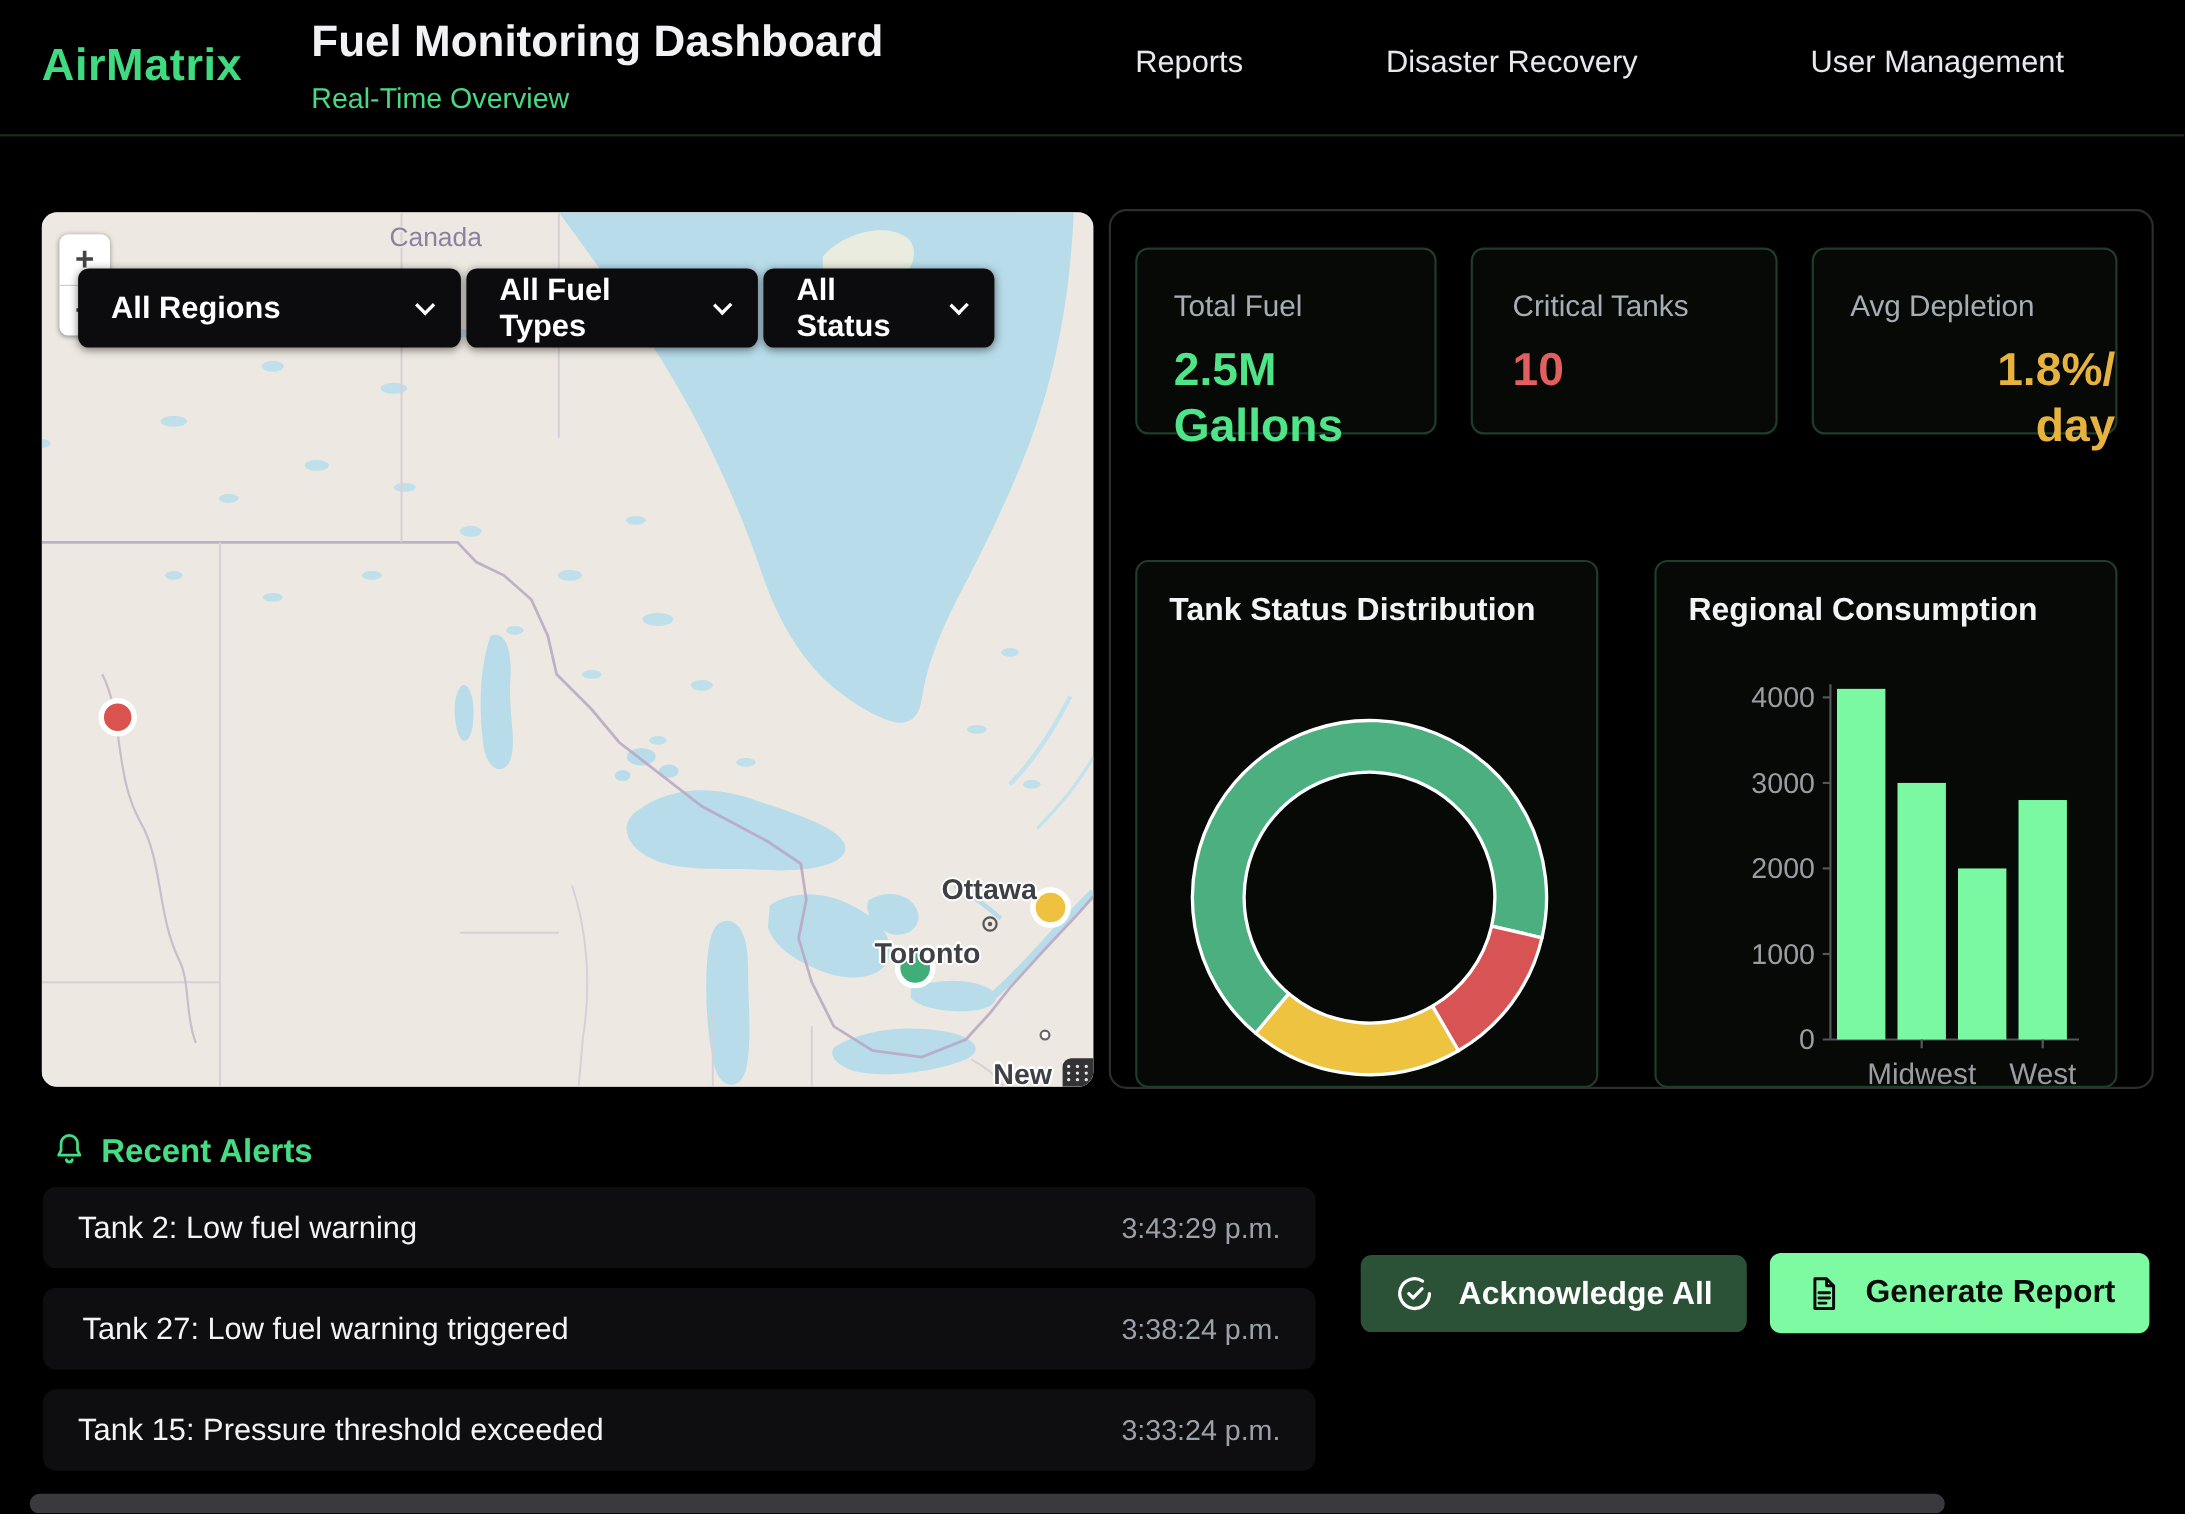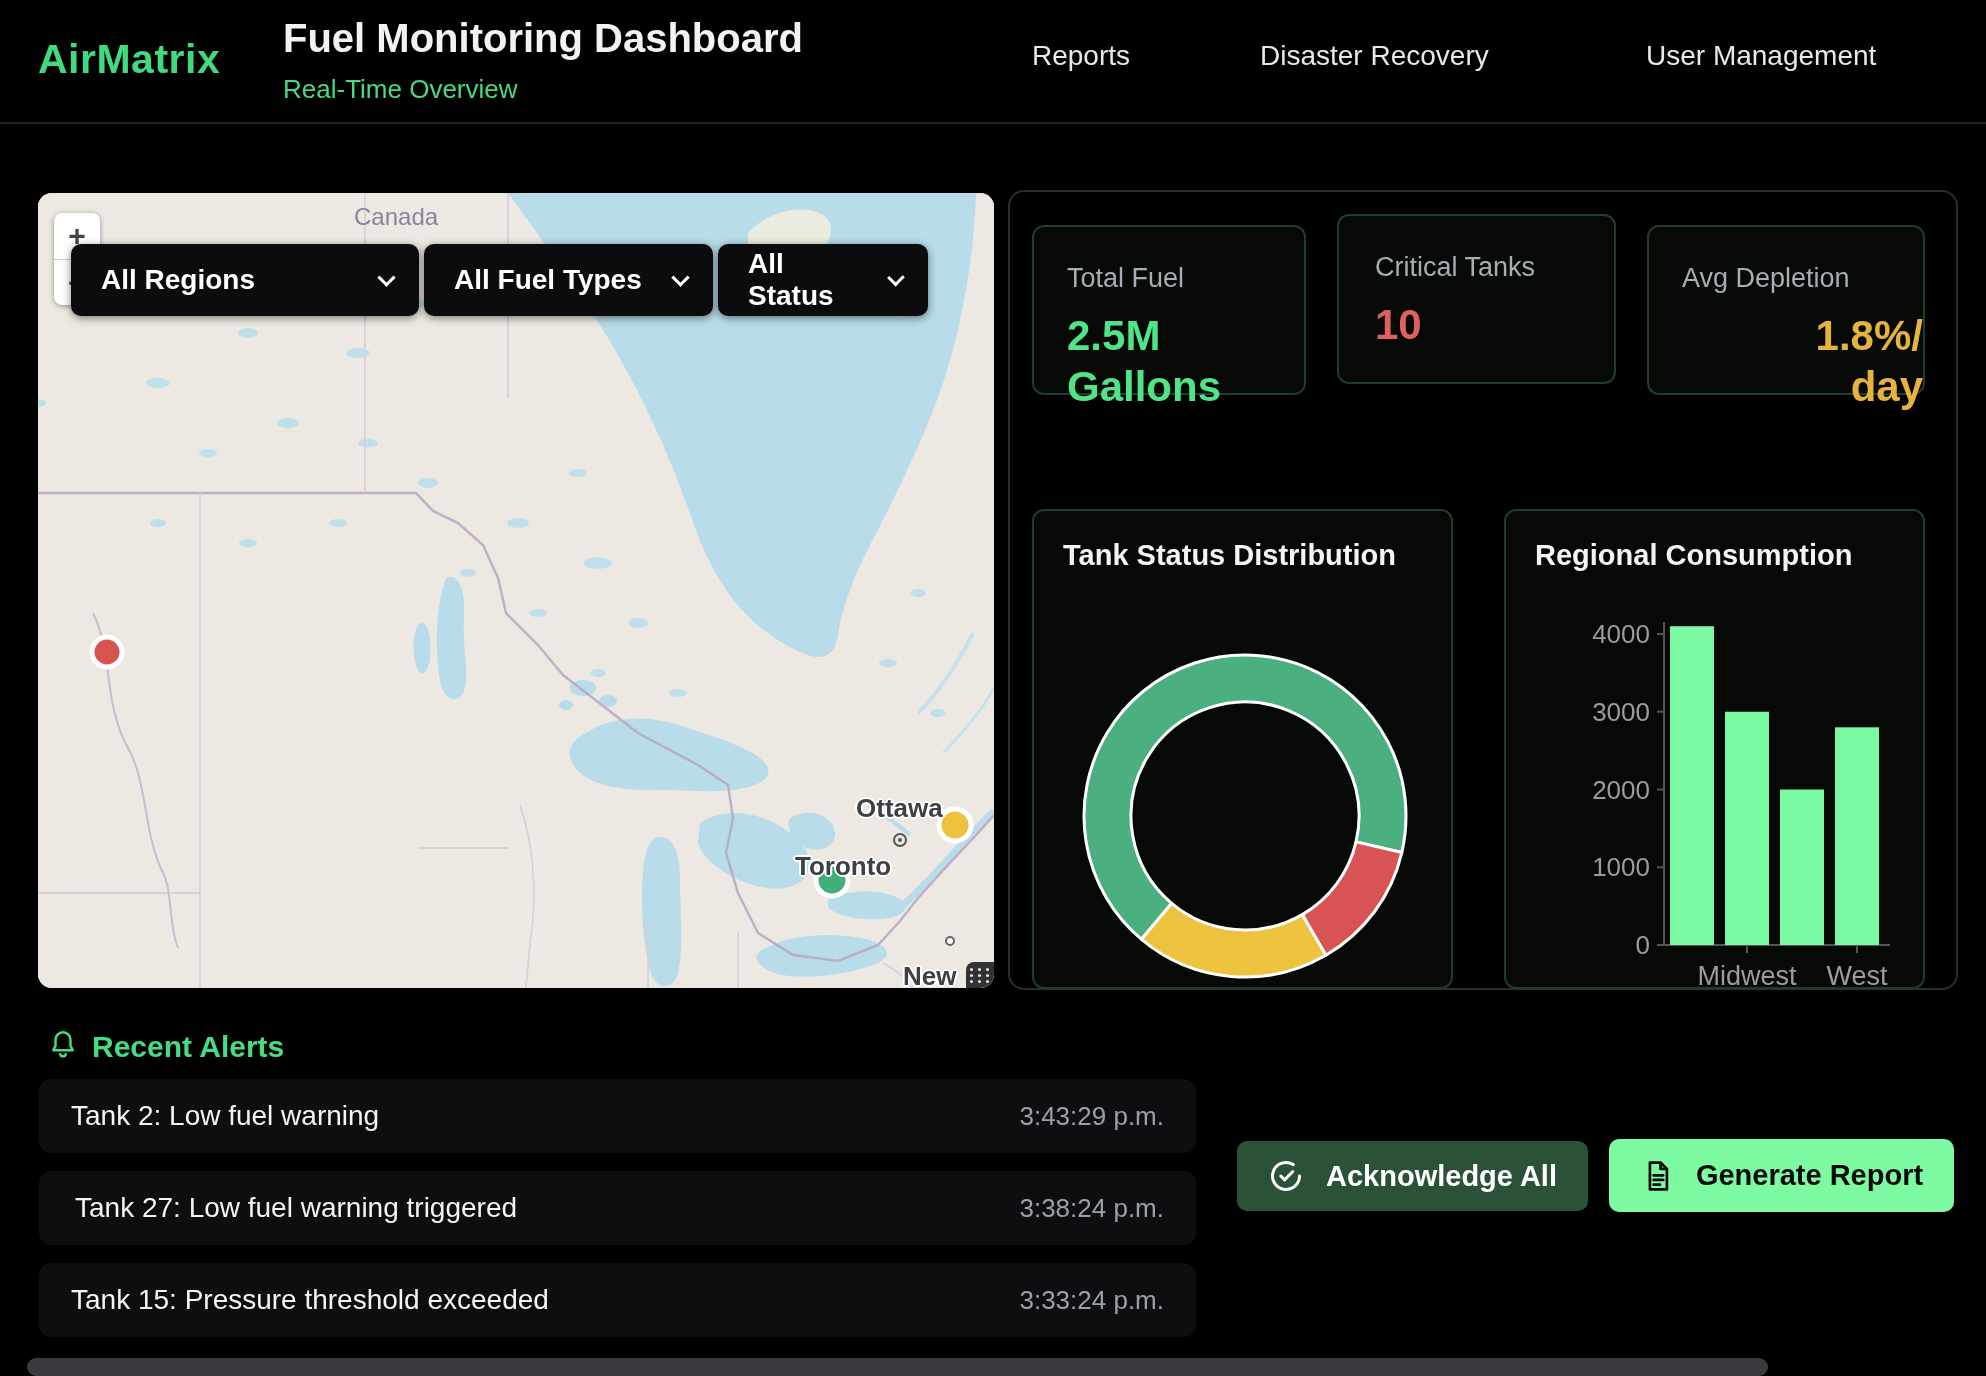--- a/index.html
+++ b/index.html
@@ -29,21 +29,21 @@
     box-shadow:0 1px 5px rgba(0,0,0,.4);z-index:2;}
   .zoom-ctl .zbtn{width:46px;height:46px;display:flex;align-items:center;justify-content:center;
     font-size:30px;font-weight:700;color:#444;cursor:pointer;}
   .zoom-ctl .zdiv{height:1px;background:#ccc;}
   .filter-bar{position:absolute;left:33px;top:51px;z-index:3;display:flex;gap:5px;}
   .pill{height:72px;background:#0c0c0e;border-radius:10px;display:flex;align-items:center;
     justify-content:space-between;padding:0 26px 0 30px;color:#fff;font-size:28px;font-weight:600;
     box-shadow:0 2px 8px rgba(0,0,0,.5);cursor:pointer;}
   .pill .chev{width:13px;height:13px;border-right:3px solid #fff;border-bottom:3px solid #fff;
     transform:rotate(45deg) translate(-2px,-2px);margin-left:28px;}
-  .pill-regions{width:348px;} .pill-fuel{width:289px;} .pill-status{width:210px;}
+  .pill-regions{width:348px;} .pill-fuel{width:265px;} .pill-status{width:210px;}
   .drag-handle{position:absolute;right:0;bottom:0;width:28px;height:26px;background:#333336;
     border-radius:8px 0 0 0;z-index:2;display:flex;align-items:center;justify-content:center;}
   .drag-handle .dots{display:grid;grid-template-columns:repeat(3,5px);grid-gap:3px;}
   .drag-handle .dots i{width:3px;height:3px;background:#e8e8e8;border-radius:50%;}
 
   
   .right-panel{position:absolute;left:1008px;top:190px;width:950px;height:800px;border:2px solid #2c2d2c;border-radius:16px;}
   .stat-card{position:absolute;top:35px;height:170px;background:#070907;border:2px solid #1e3d2a;border-radius:12px;padding:36px 0 0 33px;}
   .stat-1{left:24px;width:274px;} .stat-2{left:329px;width:279px;} .stat-3{left:639px;width:278px;}
   .stat-label{font-size:27px;color:#a7adb5;margin-bottom:16px;}
@@ -224,21 +224,21 @@
   </div>
 
   <div class="right-panel"></div>
 
   <div class="stat-card stat-1" style="left:1032px;top:225px;position:absolute;">
     <div class="stat-label">Total Fuel</div>
     <div class="stat-value stat-green">
       <span>2.5M</span><br><span>Gallons</span>
     </div>
   </div>
-  <div class="stat-card stat-2" style="left:1337px;top:214px;position:absolute;padding-left:36px;">
+  <div class="stat-card stat-2" style="left:1337px;top:225px;position:absolute;padding-left:36px;">
     <div class="stat-label">Critical Tanks</div>
     <div class="stat-value stat-red">
       <span>10</span>
     </div>
   </div>
   <div class="stat-card stat-3" style="left:1647px;top:225px;position:absolute;">
     <div class="stat-label">Avg Depletion</div>
     <div class="stat-value stat-yellow">
       <span>1.8%/</span><br><span>day</span>
     </div>

